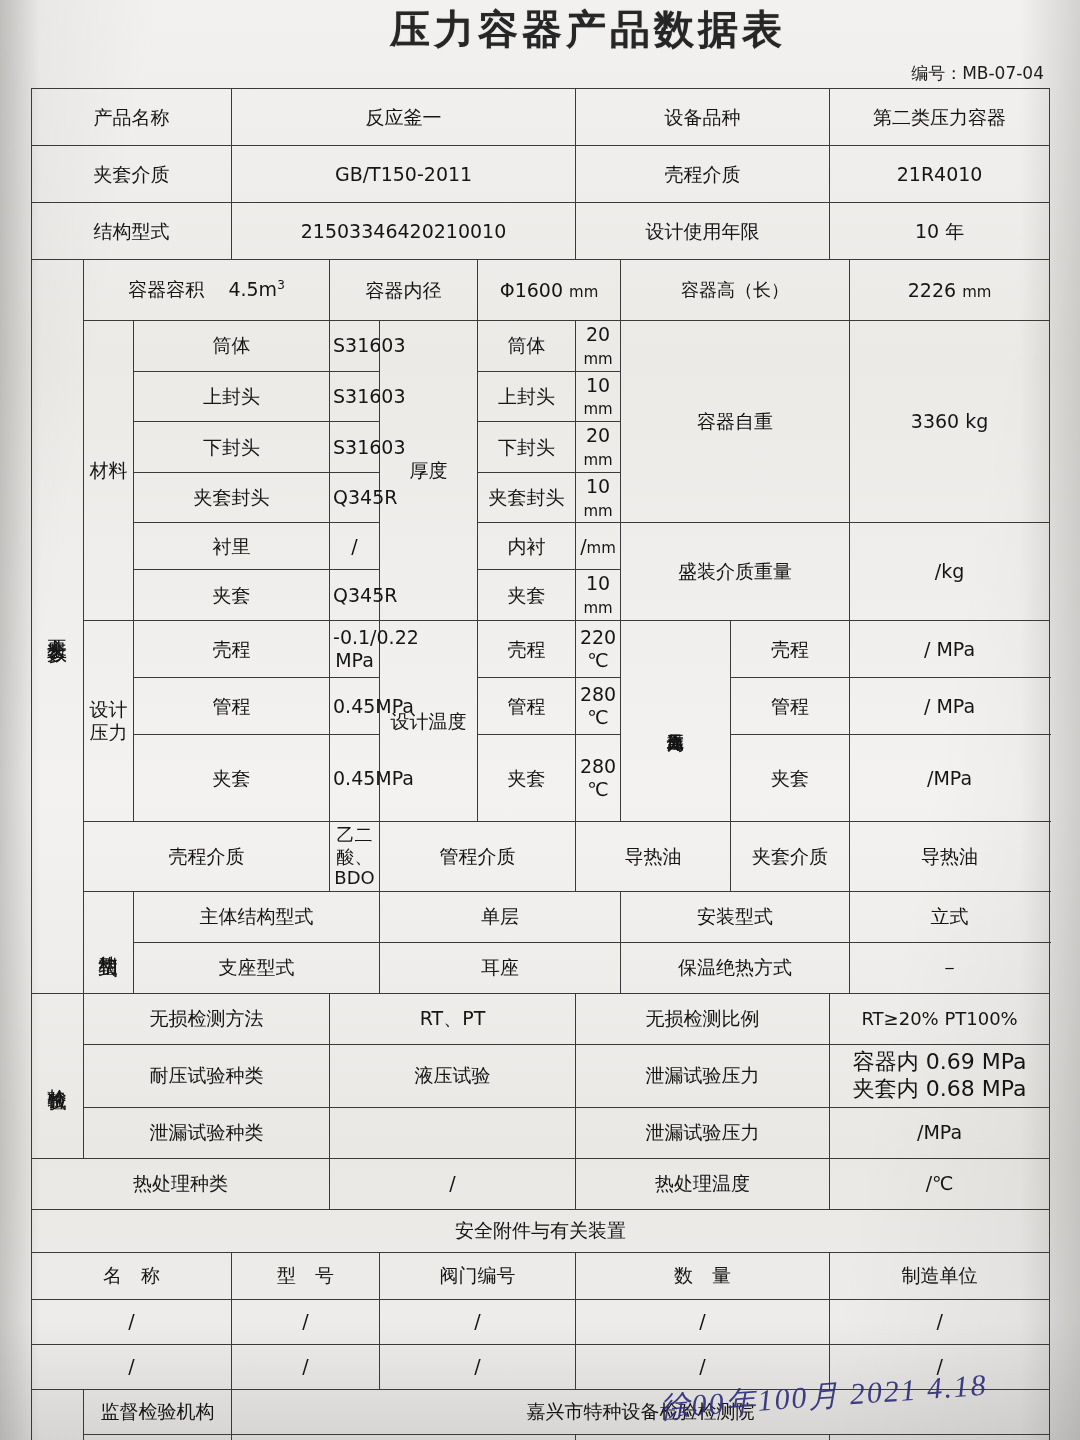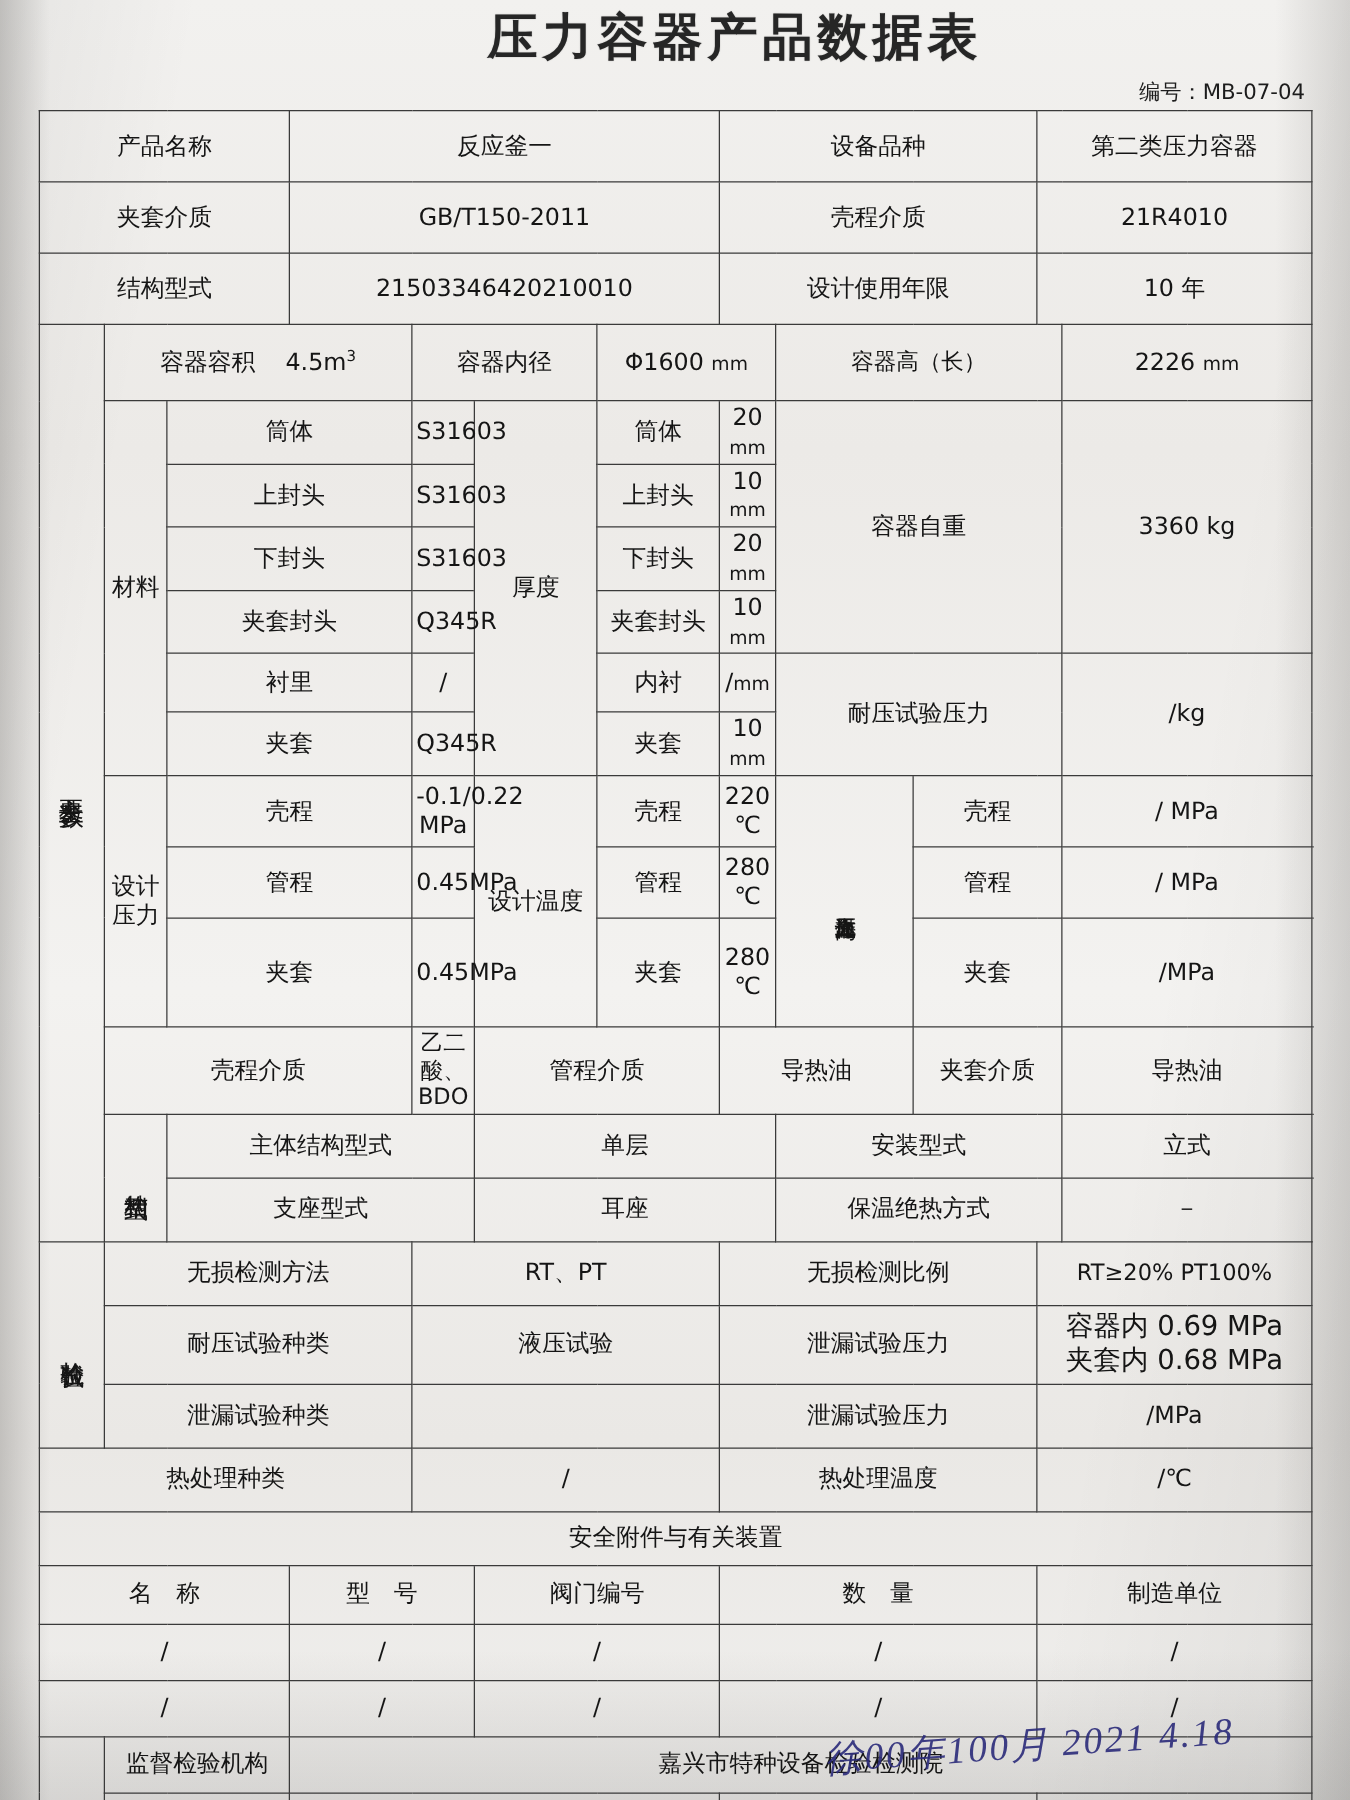--- a/index.html
+++ b/index.html
@@ -229,21 +229,21 @@
         <span class="unit">mm</span>
       </td>
     </tr>
     <tr>
       <td colspan="2" style="height:42px">衬里</td>
       <td class="num">/</td>
       <td>内衬</td>
       <td>
         <span class="num">/</span><span class="unit">mm</span>
       </td>
-      <td colspan="3" rowspan="2" class="two-line">耐压试验压力</td>
+      <td colspan="3" rowspan="2" class="two-line">盛装介质重量</td>
       <td colspan="2" rowspan="2" class="num">/kg</td>
     </tr>
     <tr>
       <td colspan="2" style="height:42px">夹套</td>
       <td class="num">Q345R</td>
       <td>夹套</td>
       <td>
         <span class="num">10</span>
         <span class="unit">mm</span>
       </td>

